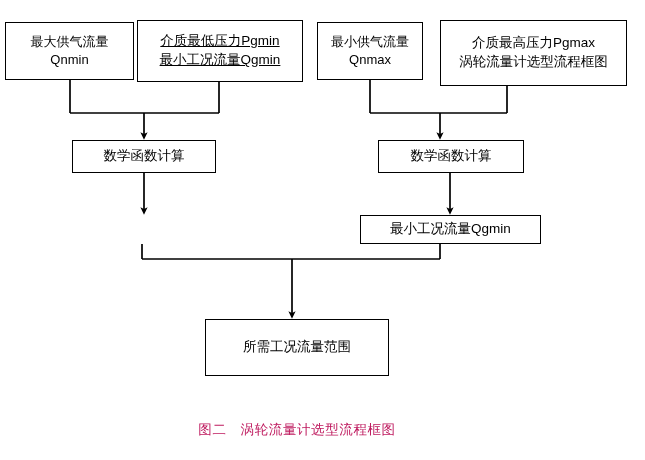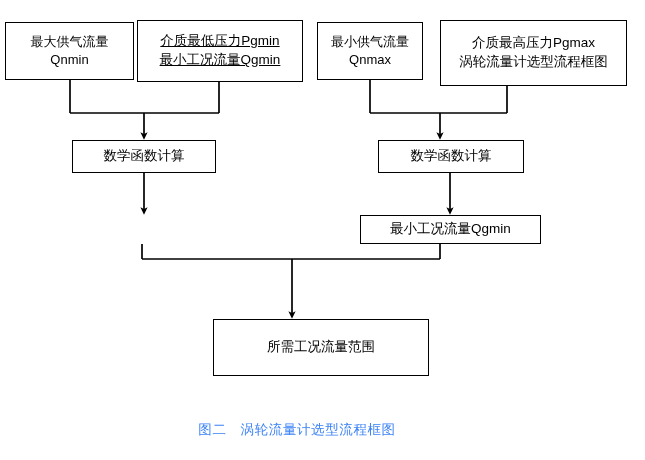--- a/index.html
+++ b/index.html
@@ -51,31 +51,31 @@
   #node-pgmin   { left: 137px; top: 20px;  width: 166px; height: 62px;  font-size: 13.5px; text-decoration: underline; }
   #node-qnmin   { left: 317px; top: 22px;  width: 106px; height: 58px;  font-size: 13px; text-align: right; }
   #node-pgmax   { left: 440px; top: 20px;  width: 187px; height: 66px;  font-size: 13.5px; }
   
   #node-calc-left  { left: 72px;  top: 140px; width: 144px; height: 33px; font-size: 13.5px; }
   #node-calc-right { left: 378px; top: 140px; width: 146px; height: 33px; font-size: 13.5px; }
   
   #node-qgmax { left: 56px;  top: 215px; width: 173px; height: 29px; font-size: 13.5px; }
   #node-qgmin { left: 360px; top: 215px; width: 181px; height: 29px; font-size: 13.5px; }
   
-  #node-range { left: 213px; top: 319px; width: 216px; height: 57px; font-size: 13.5px; }
+  #node-range { left: 205px; top: 319px; width: 184px; height: 57px; font-size: 13.5px; }
 
   #caption {
     position: absolute;
     left: 0;
     top: 421px;
     width: 594px;
     text-align: center;
     font-size: 13.5px;
     letter-spacing: 0.6px;
-    color: #3b82f6;
+    color: #be185d;
     z-index: 2;
   }
 </style>
 </head>
 <body>
 
 <div id="canvas">
 
   <svg id="wires" viewBox="0 0 645 460" width="645" height="460" xmlns="http://www.w3.org/2000/svg">
     <defs>

